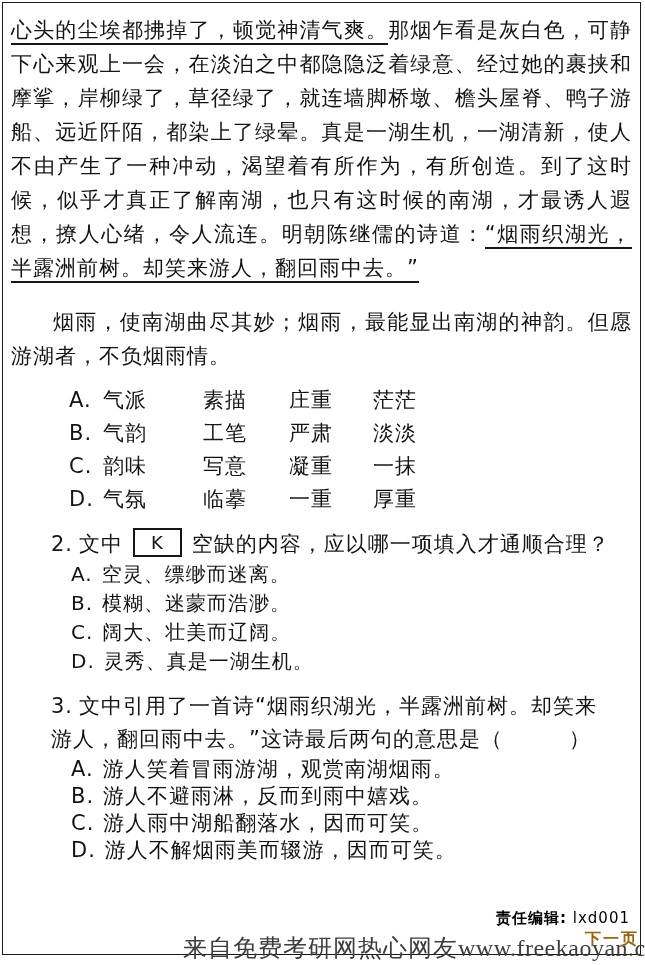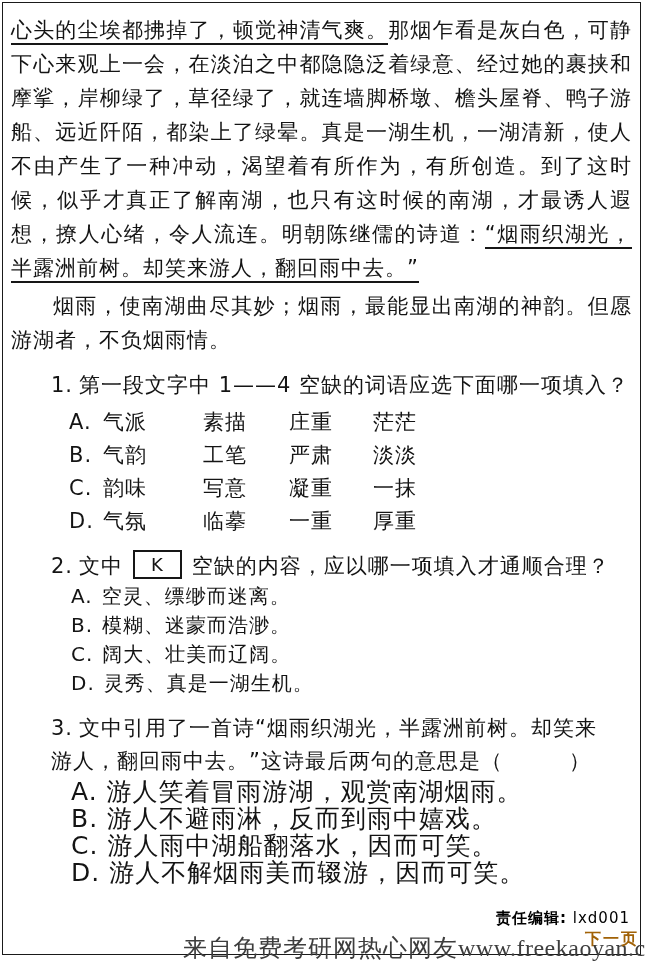--- a/index.html
+++ b/index.html
@@ -8,37 +8,37 @@
     font-family:"DejaVu Sans",sans-serif;color:#141414;
   }
   .sheet{
     position:absolute;left:2px;top:2px;width:639px;height:953px;
     border:1px solid #1a1a1a;box-sizing:border-box;
   }
   .content{padding:10px 8px 0 8px;}
   .hand{font-size:21px;line-height:34px;letter-spacing:1px;}
   .para{margin:0;text-align:justify;}
   .u{border-bottom:2px solid #161616;padding-bottom:1px;}
-  .indent{text-indent:42px;margin-top:4px;}
+  .indent{text-indent:42px;margin-top:20px;}
   .question{margin-left:40px;}
   .q1{margin-top:12px;}
   .q-head{font-size:21px;line-height:32px;letter-spacing:1px;}
   .q-num{margin-right:6px;}
   .q1-grid{
     display:grid;grid-template-columns:34px 100px 86px 84px auto;
     margin:6px 0 0 18px;row-gap:3px;font-size:21px;line-height:30px;letter-spacing:1px;
   }
   .q2{margin-top:14px;}
   .kbox{
     display:inline-block;border:2px solid #161616;padding:0 16px;margin:0 10px;
     font-size:18px;line-height:25px;vertical-align:2px;
   }
   .opts{margin:0 0 0 20px;font-size:20px;letter-spacing:1px;}
   .opts.sz2{line-height:29px;}
-  .opts.sz3{line-height:27px;font-size:25px;}
+  .opts.sz3{line-height:27px;font-size:21px;}
   .opt-label{margin-right:9px;}
   .q3{margin-top:14px;}
   .q3 .q-head{line-height:33px;padding-right:14px;}
   .editor-line{position:absolute;right:10px;bottom:26px;font-size:15px;color:#000;letter-spacing:1px;text-align:right;}
   .editor-label{font-weight:bold;}
   .site-footer{
     position:absolute;left:183px;bottom:1px;font-size:24px;color:#3d3d3d;
     white-space:nowrap;letter-spacing:1px;
   }
   .site-footer .url{font-family:"Liberation Serif","DejaVu Serif",serif;letter-spacing:0.5px;}
@@ -52,21 +52,20 @@
 
 <div class="screenshot">
   <div class="sheet">
     <div class="content hand">
 
       <p class="para"><span class="u">心头的尘埃都拂掉了，顿觉神清气爽。</span><span>那烟乍看是灰白色，可静下心来观上一会，在淡泊之中都隐隐泛着绿意、经过她的裹挟和摩挲，岸柳绿了，草径绿了，就连墙脚桥墩、檐头屋脊、鸭子游船、远近阡陌，都染上了绿晕。真是一湖生机，一湖清新，使人不由产生了一种冲动，渴望着有所作为，有所创造。到了这时候，似乎才真正了解南湖，也只有这时候的南湖，才最诱人遐想，撩人心绪，令人流连。明朝陈继儒的诗道：</span><span class="u">“烟雨织湖光，半露洲前树。却笑来游人，翻回雨中去。”</span></p>
 
       <p class="para indent">烟雨，使南湖曲尽其妙；烟雨，最能显出南湖的神韵。但愿游湖者，不负烟雨情。</p>
 
       <div class="question q1">
-        <div class="q-head"><span class="q-num">1.</span><span>第一段文字中 1——4 空缺的词语应选下面哪一项填入？</span></div>
         <div class="q1-grid">
           <span>A.</span>
           <span>气派</span>
           <span>素描</span>
           <span>庄重</span>
           <span>茫茫</span>
 
           <span>B.</span>
           <span>气韵</span>
           <span>工笔</span>

